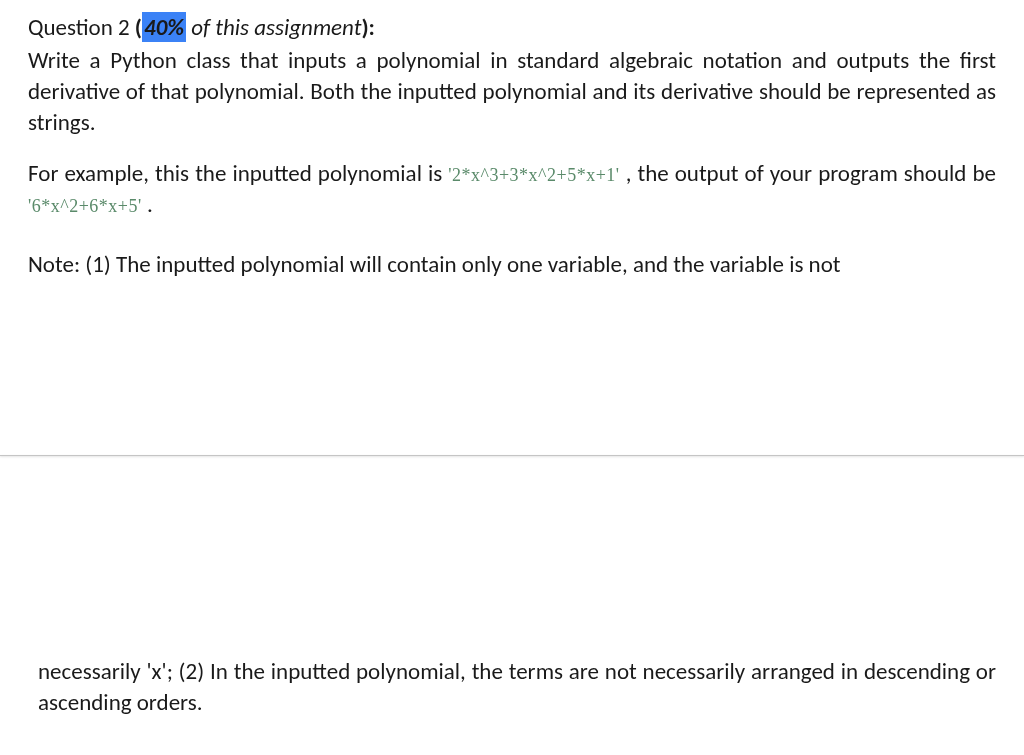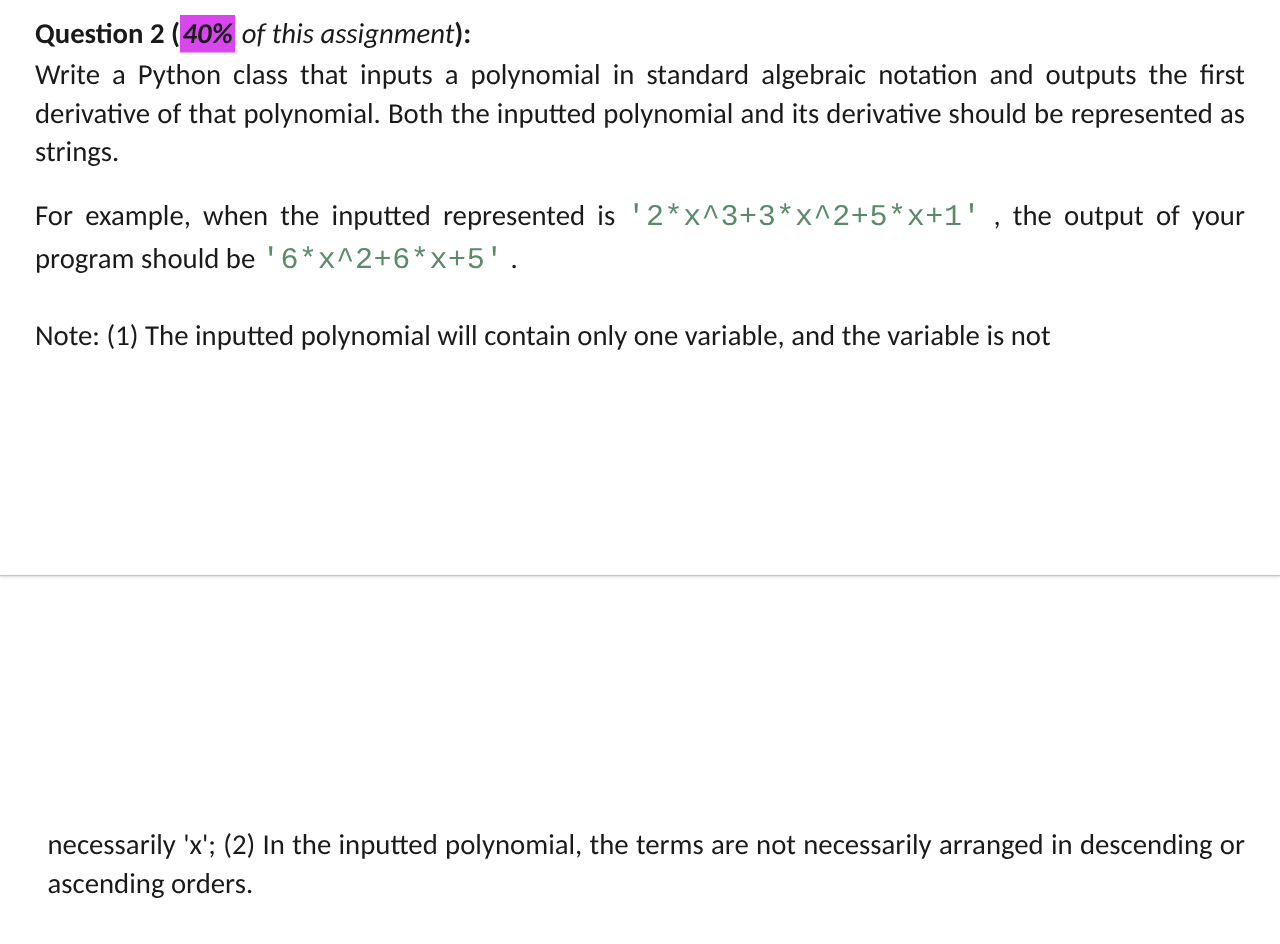--- a/index.html
+++ b/index.html
@@ -14,47 +14,47 @@
       font-size: 23px;
       color: #1a1a1a;
       background: #ffffff;
       padding: 12px 28px 0 28px;
       line-height: 1.35;
     }
     .question-header {
       margin-bottom: 2px;
     }
     .question-label {
-      font-weight: bold;
+      font-weight: normal;
     }
     .percent-highlight {
       font-weight: bold;
       font-style: italic;
-      background-color: #d946ef;
+      background-color: #3b82f6;
       padding: 1px 2px;
     }
     .of-assignment {
       font-weight: normal;
       font-style: italic;
     }
     .paren-bold {
       font-weight: bold;
     }
     .intro-paragraph {
       text-align: justify;
       margin-bottom: 20px;
     }
     .example-paragraph {
       text-align: justify;
       margin-bottom: 28px;
     }
     .code-text {
-      font-family: Liberation Mono, monospace;
+      font-family: Liberation Serif, serif;
       color: #5a8a6a;
-      font-size: 24px;
+      font-size: 18px;
       letter-spacing: 0.5px;
     }
     .note-line {
       text-align: justify;
       margin-bottom: 0;
       margin-top: 29px;
     }
     .gap-section {
       height: 175px;
     }
@@ -75,21 +75,21 @@
 </head>
 <body>
 
 <div class="question-header">
   <span class="question-label">Question 2</span><span class="paren-bold"> (</span><span class="percent-highlight">40%</span><span class="of-assignment"> of this assignment</span><span class="paren-bold">):</span>
 </div>
 
 <div class="intro-paragraph">Write a Python class that inputs a polynomial in standard algebraic notation and outputs the first derivative of that polynomial. Both the inputted polynomial and its derivative should be represented as strings.</div>
 
 <div class="example-paragraph">
-  <span>For example, when the inputted represented is </span><span class="code-text">'2*x^3+3*x^2+5*x+1'</span><span> , the output of your program should be </span><span class="code-text">'6*x^2+6*x+5'</span><span> .</span>
+  <span>For example, this the inputted polynomial is </span><span class="code-text">'2*x^3+3*x^2+5*x+1'</span><span> , the output of your program should be </span><span class="code-text">'6*x^2+6*x+5'</span><span> .</span>
 </div>
 
 <div class="note-line">Note: (1) The inputted polynomial will contain only one variable, and the variable is not</div>
 
 <div class="gap-section"></div>
 
 <hr class="hr-line">
 
 <div class="bottom-gap"></div>
 

